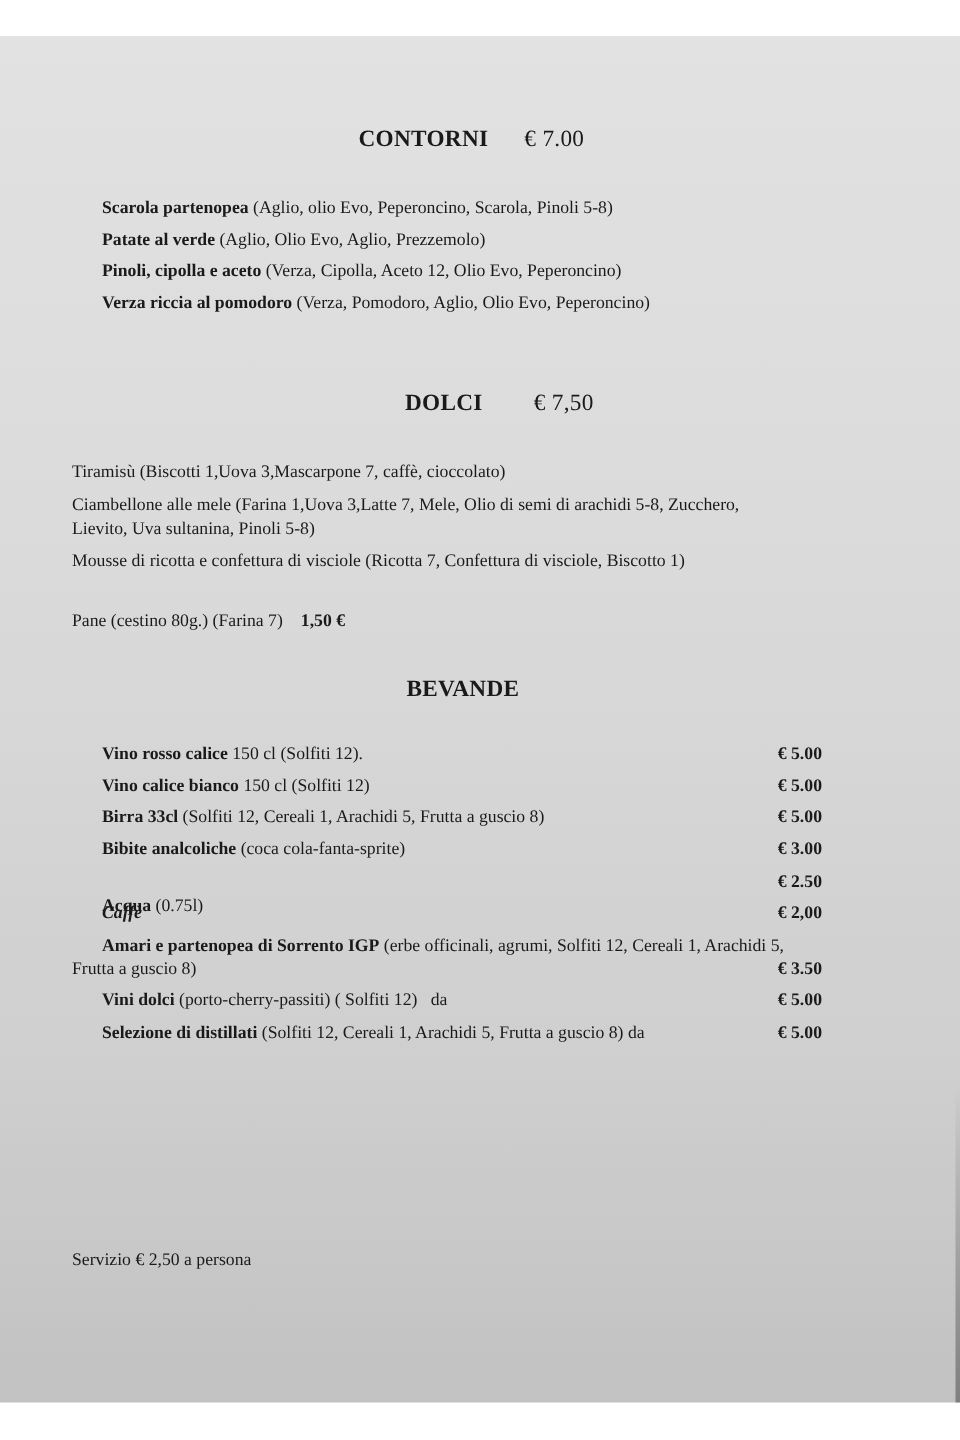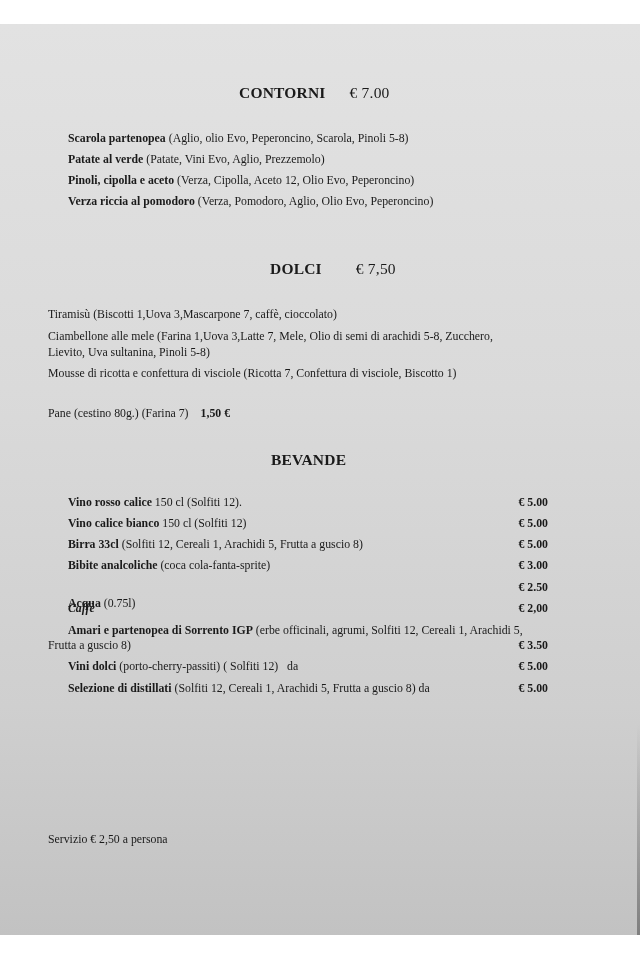--- a/index.html
+++ b/index.html
@@ -24,21 +24,21 @@
 </style>
 </head>
 <body>
 
 <div class="paper"></div>
 
 <div class="abs heading" style="left:239px; top:84px;">
   <span>CONTORNI</span><span class="price">€ 7.00</span>
 </div>
 <div class="abs line" style="top:131px;"><b>Scarola partenopea</b><span> (Aglio, olio Evo, Peperoncino, Scarola, Pinoli 5-8)</span></div>
-<div class="abs line" style="top:152px;"><b>Patate al verde</b><span> (Patate, Vini Evo, Aglio, Prezzemolo)</span></div>
+<div class="abs line" style="top:152px;"><b>Patate al verde</b><span> (Aglio, Olio Evo, Aglio, Prezzemolo)</span></div>
 <div class="abs line" style="top:173px;"><b>Pinoli, cipolla e aceto</b><span> (Verza, Cipolla, Aceto 12, Olio Evo, Peperoncino)</span></div>
 <div class="abs line" style="top:194px;"><b>Verza riccia al pomodoro</b><span> (Verza, Pomodoro, Aglio, Olio Evo, Peperoncino)</span></div>
 
 <div class="abs heading" style="left:270px; top:260px;text-align:right;">
   <span>DOLCI</span><span class="price" style="margin-left:34px;">€ 7,50</span>
 </div>
 <div class="abs line" style="top:307px;">Tiramisù (Biscotti 1,Uova 3,Mascarpone 7, caffè, cioccolato)</div>
 <div class="abs line" style="top:329px;">Ciambellone alle mele (Farina 1,Uova 3,Latte 7, Mele, Olio di semi di arachidi 5-8, Zucchero,</div>
 <div class="abs line" style="top:345px;">Lievito, Uva sultanina, Pinoli 5-8)</div>
 <div class="abs line" style="top:366px;">Mousse di ricotta e confettura di visciole (Ricotta 7, Confettura di visciole, Biscotto 1)</div>

